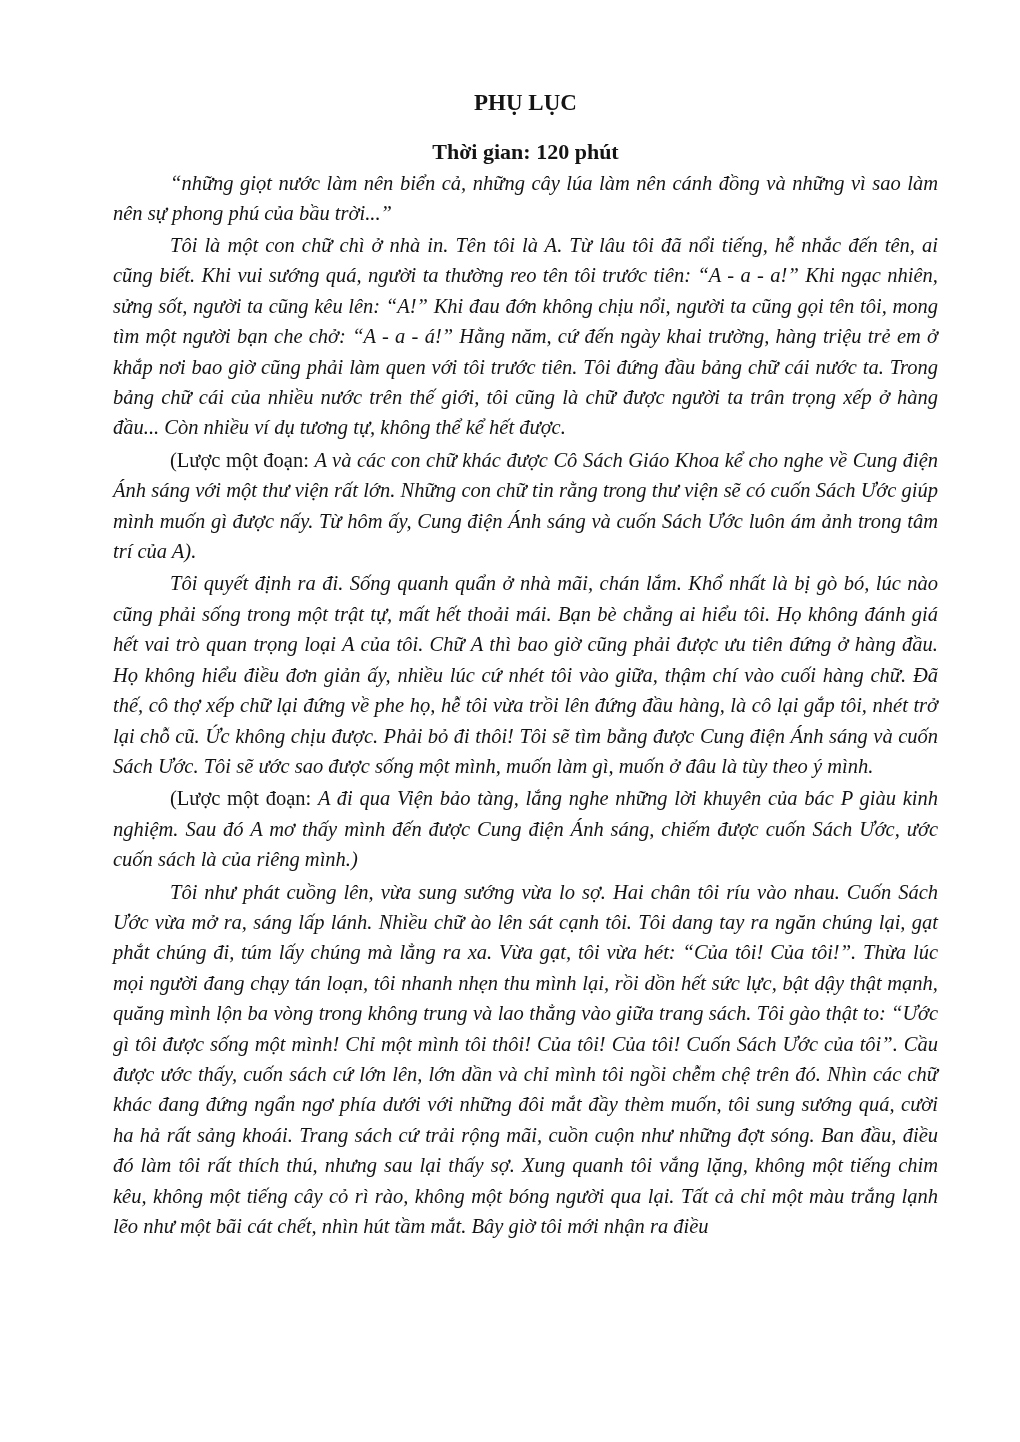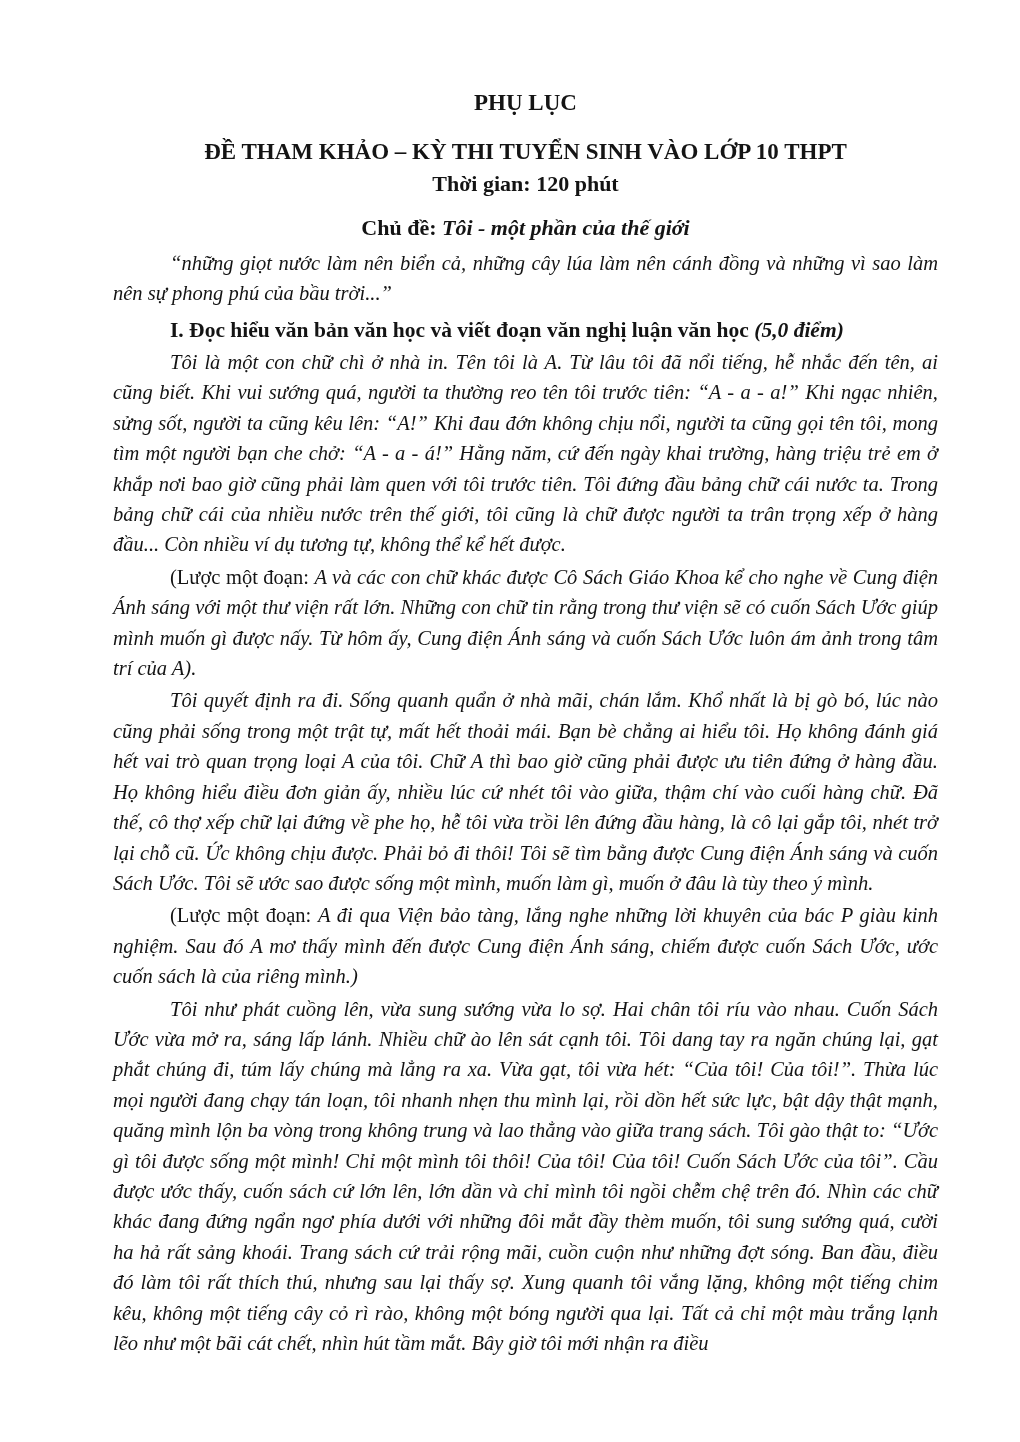--- a/index.html
+++ b/index.html
@@ -83,29 +83,26 @@
   }
   .para .roman { font-style: normal; }
 </style>
 </head>
 <body>
 
 <div class="page">
 
   <h1 class="h-title">PHỤ LỤC</h1>
 
-  <h2 class="h-exam">ĐỀ THAM KHẢO – KỲ THI TUYỂN SINH VÀO LỚP 10 THPT</h2>
   <h3 class="h-duration">Thời gian: 120 phút</h3>
 
-  <p class="topic"><span class="b">Chủ đề: </span><span class="bi">Tôi - một phần của thế giới</span></p>
 
   <p class="epigraph">“những giọt nước làm nên biển cả, những cây lúa làm nên cánh đồng và những vì sao làm nên sự phong phú của bầu trời...”</p>
 
 
-  <p class="section-heading"><span class="b">I. Đọc hiểu văn bản văn học và viết đoạn văn nghị luận văn học </span><span class="bi">(5,0 điểm)</span></p>
 
   <p class="para i">Tôi là một con chữ chì ở nhà in. Tên tôi là A. Từ lâu tôi đã nổi tiếng, hễ nhắc đến tên, ai cũng biết. Khi vui sướng quá, người ta thường reo tên tôi trước tiên: “A - a - a!” Khi ngạc nhiên, sửng sốt, người ta cũng kêu lên: “A!” Khi đau đớn không chịu nổi, người ta cũng gọi tên tôi, mong tìm một người bạn che chở: “A - a - á!” Hằng năm, cứ đến ngày khai trường, hàng triệu trẻ em ở khắp nơi bao giờ cũng phải làm quen với tôi trước tiên. Tôi đứng đầu bảng chữ cái nước ta. Trong bảng chữ cái của nhiều nước trên thế giới, tôi cũng là chữ được người ta trân trọng xếp ở hàng đầu... Còn nhiều ví dụ tương tự, không thể kể hết được.</p>
 
   <p class="para"><span class="roman">(Lược một đoạn: </span><span class="i">A và các con chữ khác được Cô Sách Giáo Khoa kể cho nghe về Cung điện Ánh sáng với một thư viện rất lớn. Những con chữ tin rằng trong thư viện sẽ có cuốn Sách Ước giúp mình muốn gì được nấy. Từ hôm ấy, Cung điện Ánh sáng và cuốn Sách Ước luôn ám ảnh trong tâm trí của A).</span></p>
 
   <p class="para i">Tôi quyết định ra đi. Sống quanh quẩn ở nhà mãi, chán lắm. Khổ nhất là bị gò bó, lúc nào cũng phải sống trong một trật tự, mất hết thoải mái. Bạn bè chẳng ai hiểu tôi. Họ không đánh giá hết vai trò quan trọng loại A của tôi. Chữ A thì bao giờ cũng phải được ưu tiên đứng ở hàng đầu. Họ không hiểu điều đơn giản ấy, nhiều lúc cứ nhét tôi vào giữa, thậm chí vào cuối hàng chữ. Đã thế, cô thợ xếp chữ lại đứng về phe họ, hễ tôi vừa trồi lên đứng đầu hàng, là cô lại gắp tôi, nhét trở lại chỗ cũ. Ức không chịu được. Phải bỏ đi thôi! Tôi sẽ tìm bằng được Cung điện Ánh sáng và cuốn Sách Ước. Tôi sẽ ước sao được sống một mình, muốn làm gì, muốn ở đâu là tùy theo ý mình.</p>
 
   <p class="para"><span class="roman">(Lược một đoạn: </span><span class="i">A đi qua Viện bảo tàng, lắng nghe những lời khuyên của bác P giàu kinh nghiệm. Sau đó A mơ thấy mình đến được Cung điện Ánh sáng, chiếm được cuốn Sách Ước, ước cuốn sách là của riêng mình.)</span></p>
 
   <p class="para i">Tôi như phát cuồng lên, vừa sung sướng vừa lo sợ. Hai chân tôi ríu vào nhau. Cuốn Sách Ước vừa mở ra, sáng lấp lánh. Nhiều chữ ào lên sát cạnh tôi. Tôi dang tay ra ngăn chúng lại, gạt phắt chúng đi, túm lấy chúng mà lẳng ra xa. Vừa gạt, tôi vừa hét: “Của tôi! Của tôi!”. Thừa lúc mọi người đang chạy tán loạn, tôi nhanh nhẹn thu mình lại, rồi dồn hết sức lực, bật dậy thật mạnh, quăng mình lộn ba vòng trong không trung và lao thẳng vào giữa trang sách. Tôi gào thật to: “Ước gì tôi được sống một mình! Chỉ một mình tôi thôi! Của tôi! Của tôi! Cuốn Sách Ước của tôi”. Cầu được ước thấy, cuốn sách cứ lớn lên, lớn dần và chỉ mình tôi ngồi chễm chệ trên đó. Nhìn các chữ khác đang đứng ngẩn ngơ phía dưới với những đôi mắt đầy thèm muốn, tôi sung sướng quá, cười ha hả rất sảng khoái. Trang sách cứ trải rộng mãi, cuồn cuộn như những đợt sóng. Ban đầu, điều đó làm tôi rất thích thú, nhưng sau lại thấy sợ. Xung quanh tôi vắng lặng, không một tiếng chim kêu, không một tiếng cây cỏ rì rào, không một bóng người qua lại. Tất cả chỉ một màu trắng lạnh lẽo như một bãi cát chết, nhìn hút tầm mắt. Bây giờ tôi mới nhận ra điều</p>

